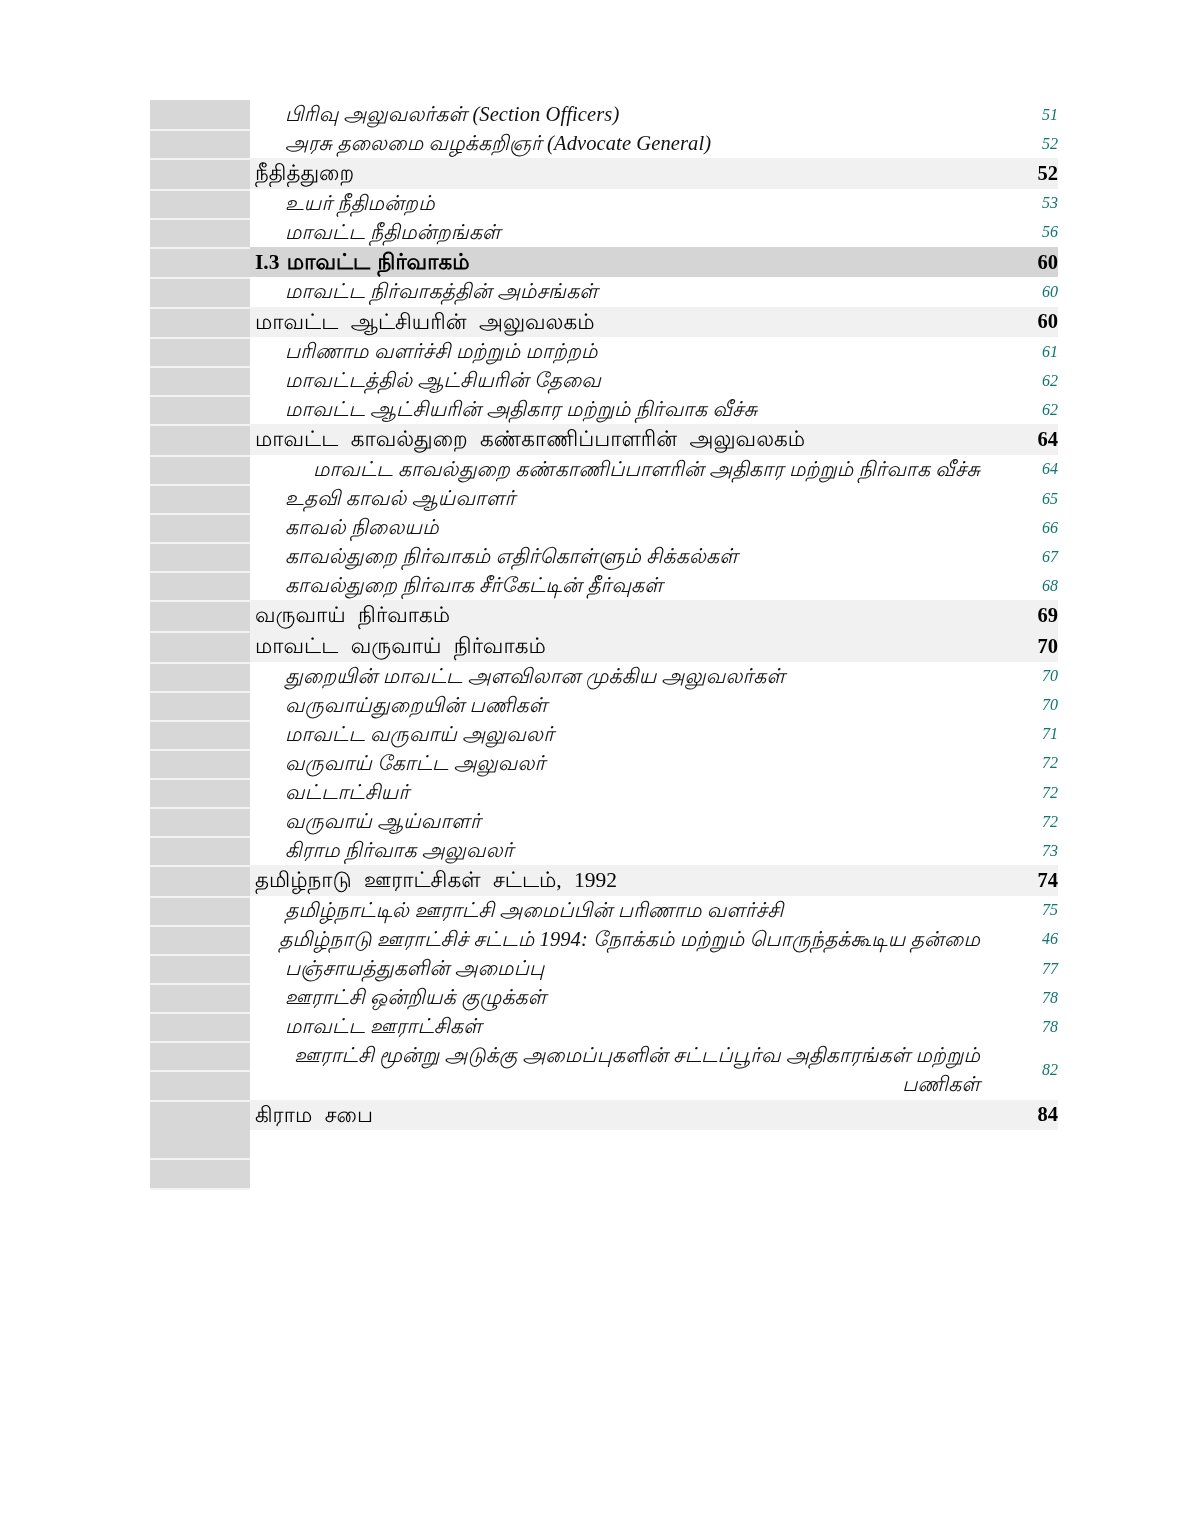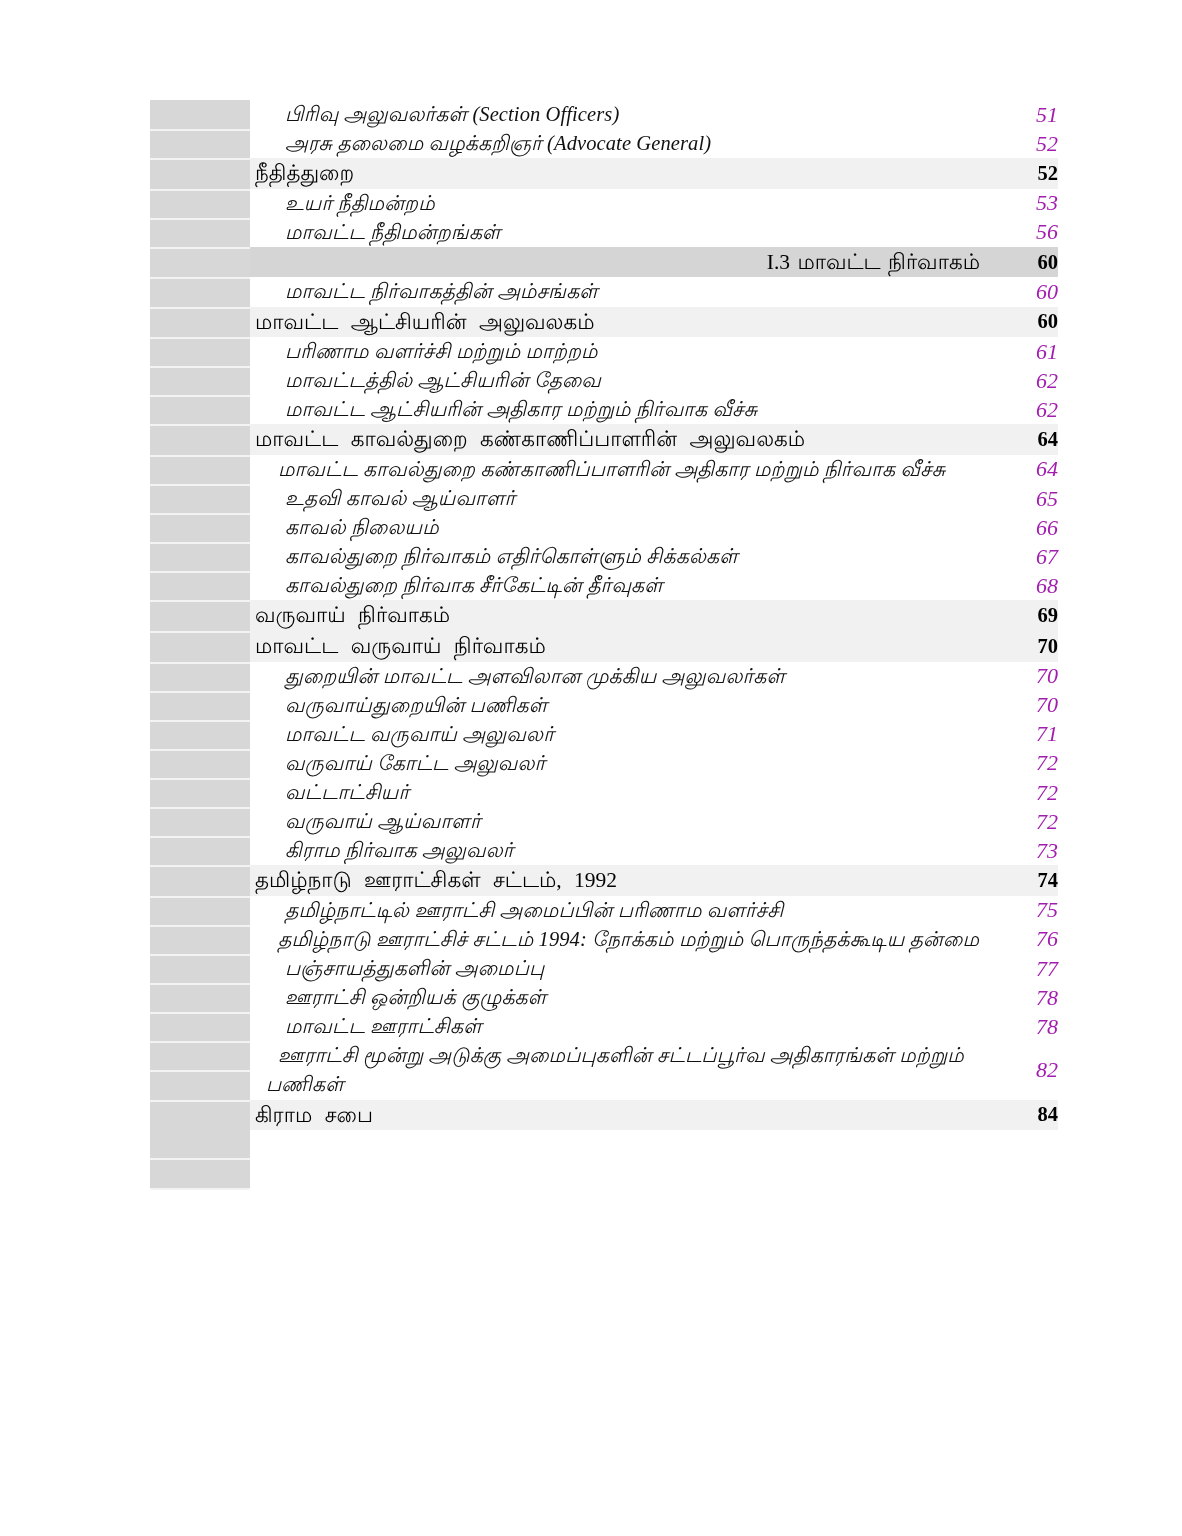--- a/index.html
+++ b/index.html
@@ -97,49 +97,49 @@
     font-size: 20.5px;
     line-height: 1.42;
     color: #111111;
     padding-left: 35px;
     text-indent: 0;
     letter-spacing: 0.1px;
   }
   .entry-label.wrap {
     text-indent: 12px;
     padding-left: 16px;
+    text-align: right;
   }
 
   .section-label {
     display: block;
     font-weight: normal;
     font-style: normal;
     font-size: 21.5px;
     line-height: 1.42;
     color: #000000;
     padding-left: 5px;
     word-spacing: 7px;
   }
   .chapter-label {
     display: block;
-    font-weight: normal;
+    font-weight: bold;
     font-style: normal;
     font-size: 21.5px;
     line-height: 1.42;
     color: #000000;
     padding-left: 5px;
     word-spacing: 2px;
-    text-align: right;
   }
 
   .pg-num {
     font-style: italic;
     font-weight: normal;
-    font-size: 22px;
-    color: #a21caf;
+    font-size: 16px;
+    color: #0f766e;
   }
   tr.row-section .pg-num,
   tr.row-chapter .pg-num {
     font-style: normal;
     font-weight: bold;
     font-size: 20.5px;
     color: #000000;
   }
 </style>
 </head>
@@ -382,21 +382,21 @@
           <td class="txt">
             <span class="entry-label">தமிழ்நாட்டில் ஊராட்சி அமைப்பின் பரிணாம வளர்ச்சி</span>
           </td>
           <td class="pg"><span class="pg-num">75</span></td>
         </tr>
         <tr class="row-entry">
           <td class="gut"></td>
           <td class="txt">
             <span class="entry-label wrap">தமிழ்நாடு ஊராட்சிச் சட்டம் 1994: நோக்கம் மற்றும் பொருந்தக்கூடிய தன்மை</span>
           </td>
-          <td class="pg"><span class="pg-num">76</span></td>
+          <td class="pg"><span class="pg-num">46</span></td>
         </tr>
         <tr class="row-entry">
           <td class="gut"></td>
           <td class="txt">
             <span class="entry-label">பஞ்சாயத்துகளின் அமைப்பு</span>
           </td>
           <td class="pg"><span class="pg-num">77</span></td>
         </tr>
         <tr class="row-entry">
           <td class="gut"></td>

